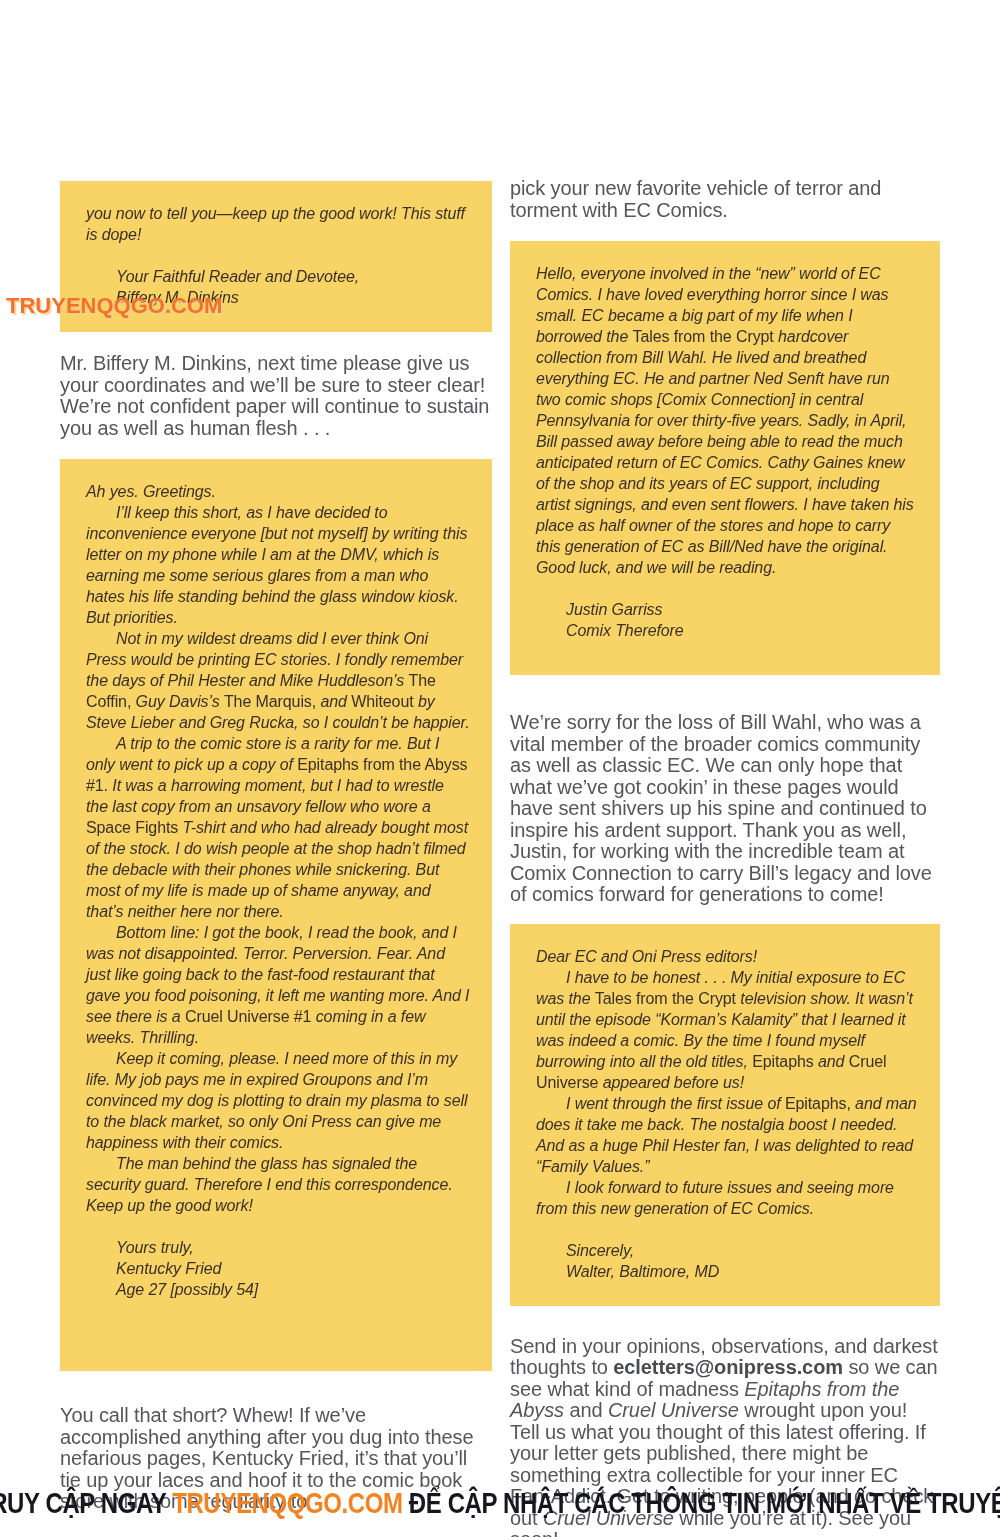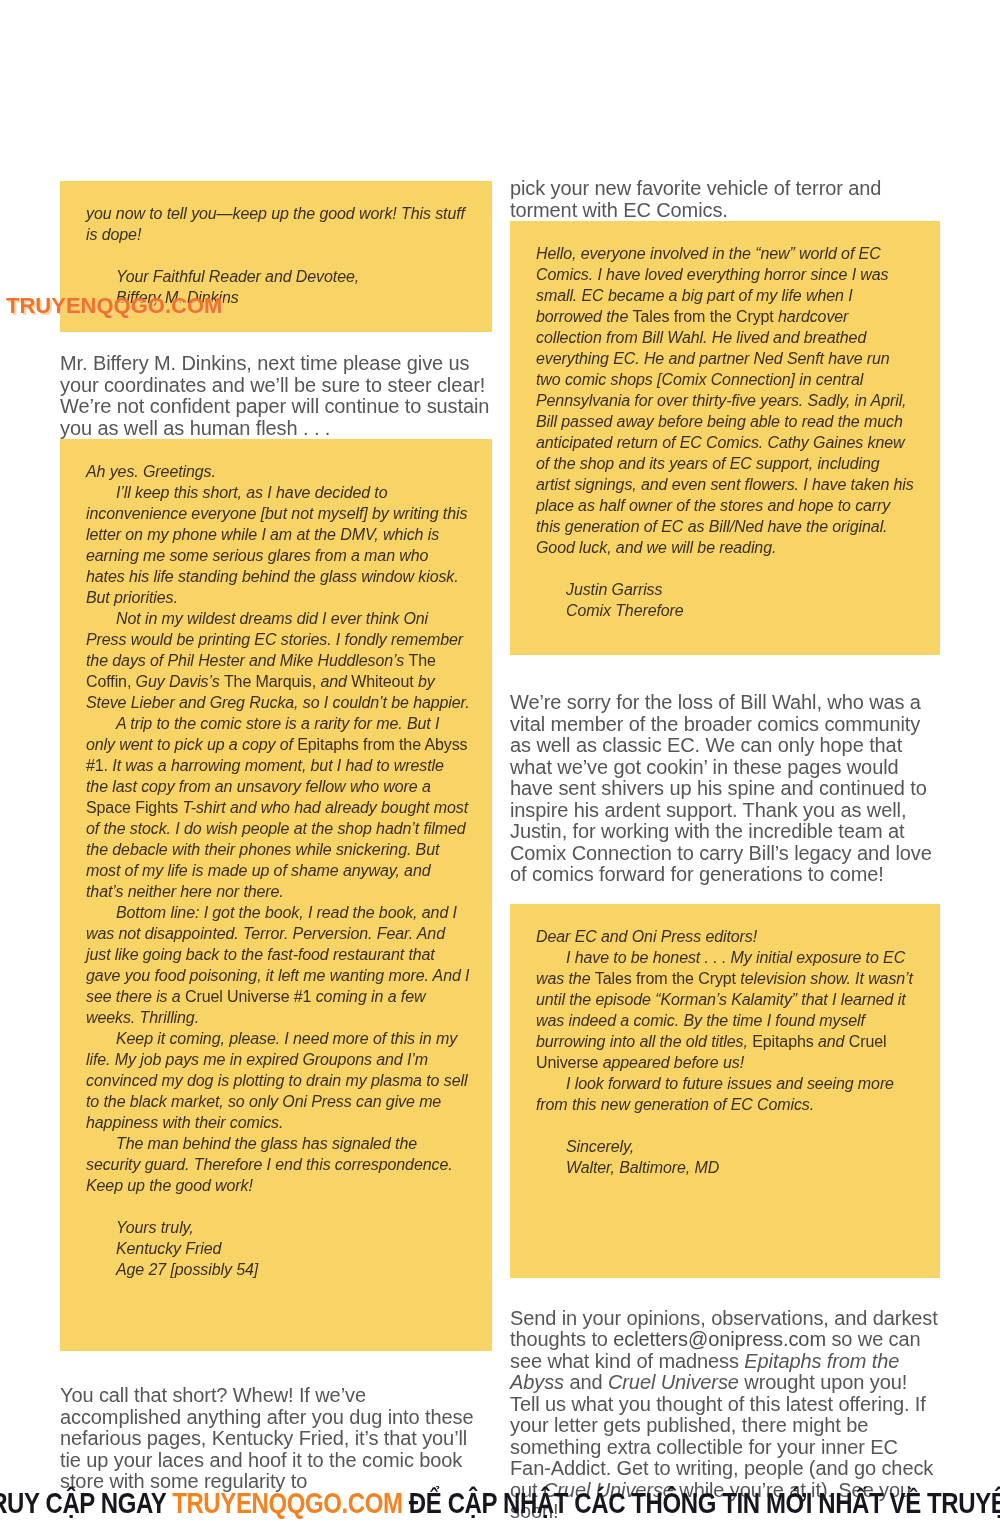--- a/index.html
+++ b/index.html
@@ -38,25 +38,25 @@
   .sig p{margin:0;text-indent:0;}
 
   .response{
     color:var(--resp-text);
     font-size:20px;
     line-height:21.5px;
     letter-spacing:-0.1px;
   }
   .response p{margin:0;}
   .response .alt{font-style:italic;}
-  .response .email{font-weight:normal;color:#4A4B4E;}
+  .response .email{font-weight:bold;color:#4A4B4E;}
 
   #box-a{min-height:100px;box-sizing:content-box;}
-  #box-b{min-height:866px;}
-  #box-c{min-height:388px;}
+  #box-b{min-height:866px;margin-top:20px;}
+  #box-c{min-height:388px;margin-top:20px;}
   #box-d{min-height:328px;margin-top:18px;}
   #resp-1{margin-top:21px;}
   #resp-2{margin-top:34px;}
   #resp-3{margin-top:37px;}
   #resp-4{margin-top:30px;}
 
   .watermark{
     position:absolute;
     left:6px;
     top:293px;
@@ -147,20 +147,21 @@
     </div>
 
     <div class="response" id="resp-3">
         <p>We’re sorry for the loss of Bill Wahl, who was a vital member of the broader comics community as well as classic EC. We can only hope that what we’ve got cookin’ in these pages would have sent shivers up his spine and continued to inspire his ardent support. Thank you as well, Justin, for working with the incredible team at Comix Connection to carry Bill’s legacy and love of comics forward for generations to come!</p>
       </div>
 
     <div class="letter-box" id="box-d">
       <div class="letter-body">
           <p>Dear EC and Oni Press editors!</p>
           <p>I have to be honest . . . My initial exposure to EC was the <span class="alt">Tales from the Crypt</span> television show. It wasn’t until the episode “Korman’s Kalamity” that I learned it was indeed a comic. By the time I found myself burrowing into all the old titles, <span class="alt">Epitaphs</span> and <span class="alt">Cruel Universe</span> appeared before us!</p>
+          <p>I went through the first issue of <span class="alt">Epitaphs,</span> and man does it take me back. The nostalgia boost I needed. And as a huge Phil Hester fan, I was delighted to read “Family Values.”</p>
           <p>I look forward to future issues and seeing more from this new generation of EC Comics.</p>
         </div>
       <div class="sig">
           <p>Sincerely,</p>
           <p>Walter, Baltimore, MD</p>
         </div>
     </div>
 
     <div class="response" id="resp-4">
         <p>Send in your opinions, observations, and darkest thoughts to <strong class="email">ecletters@onipress.com</strong> so we can see what kind of madness <span class="alt">Epitaphs from the Abyss</span> and <span class="alt">Cruel Universe</span> wrought upon you! Tell us what you thought of this latest offering. If your letter gets published, there might be something extra collectible for your inner EC Fan-Addict. Get to writing, people (and go check out <span class="alt">Cruel Universe</span> while you’re at it). See you soon!</p>

